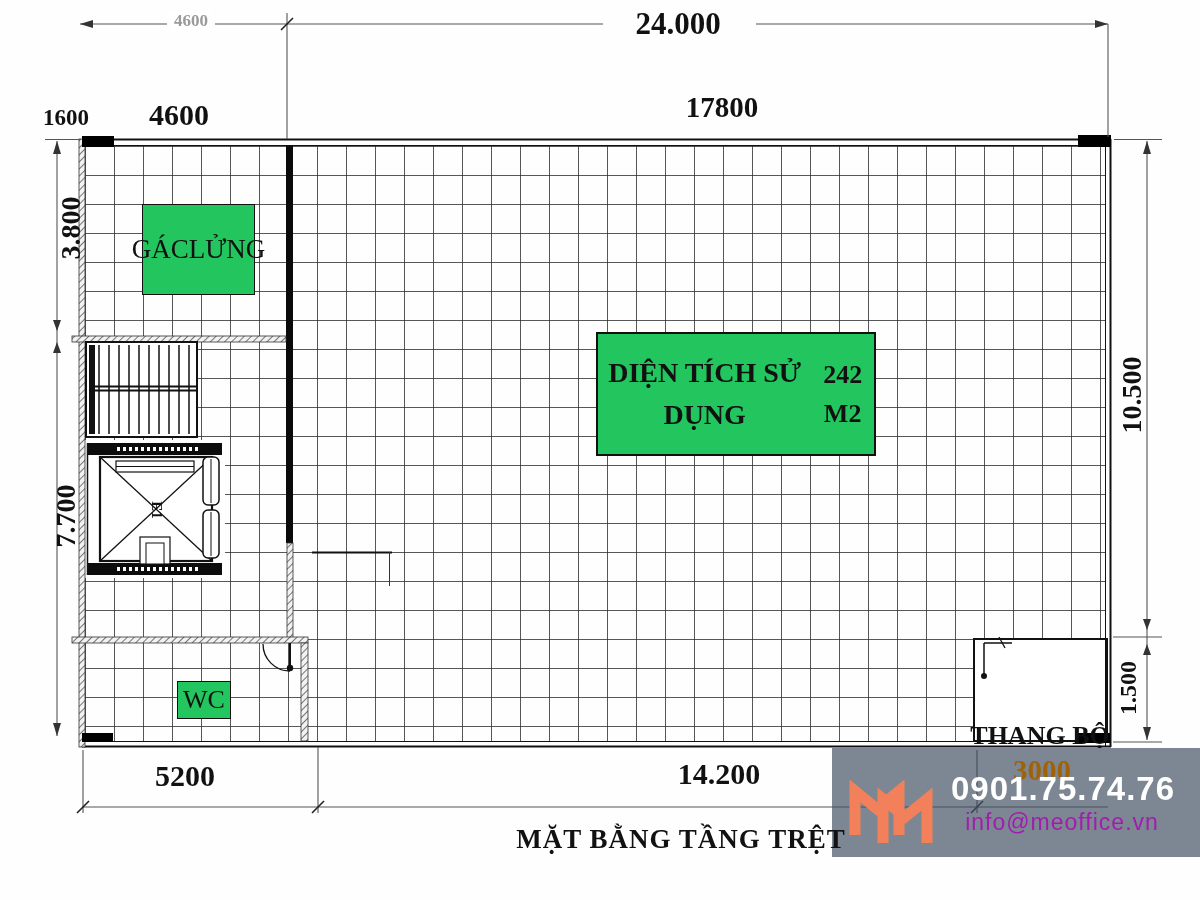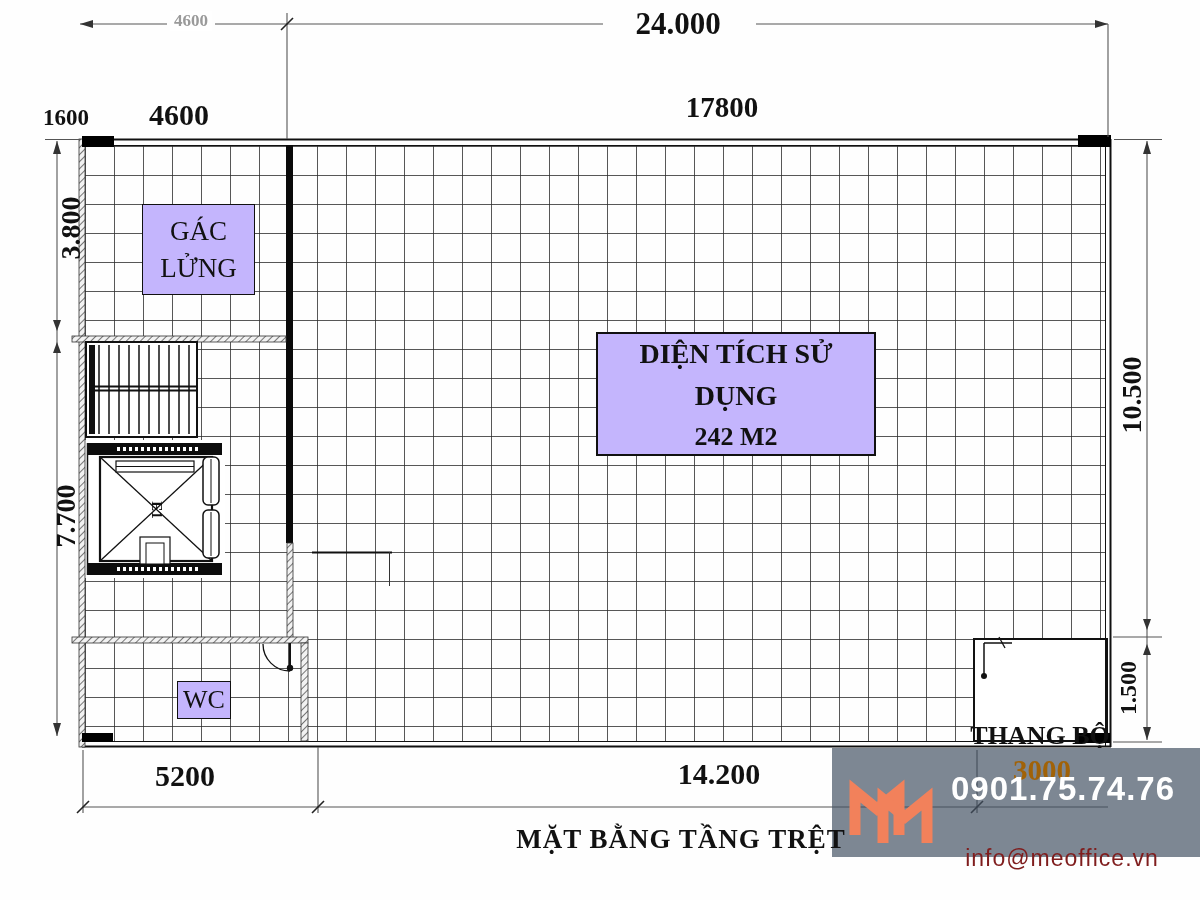--- a/index.html
+++ b/index.html
@@ -5,31 +5,31 @@
   html,body{margin:0;padding:0;background:#fff;}
   #canvas{position:relative;width:1200px;height:900px;background:#fefefe;overflow:hidden;
           font-family:"Liberation Serif","DejaVu Serif",serif;color:#111;}
   .abs{position:absolute;}
   .grid{position:absolute;
         background-image:linear-gradient(to right, rgba(45,45,45,.8) 1px, transparent 1px),
                          linear-gradient(to bottom, rgba(45,45,45,.8) 1px, transparent 1px);
         background-size:29px 29px;}
   .dim{position:absolute;font-weight:bold;white-space:nowrap;transform:translate(-50%,-50%);}
   .dim.rot{transform:translate(-50%,-50%) rotate(-90deg);}
-  .roombox{position:absolute;background:#c4b5fd;border:2px solid #111;display:flex;flex-direction:column;
+  .roombox{position:absolute;background:#22c55e;border:2px solid #111;display:flex;flex-direction:row;
            align-items:center;justify-content:center;text-align:center;}
   .whitebox{position:absolute;background:#fff;}
   svg{position:absolute;left:0;top:0;}
   .wm-panel{position:absolute;left:832px;top:748px;width:368px;height:109px;}
   .wm-phone{position:absolute;left:1063px;top:789px;transform:translate(-50%,-50%);
             font-family:Liberation Sans, sans-serif;font-weight:bold;
             font-size:33px;color:#ffffff;letter-spacing:1px;}
-  .wm-email{position:absolute;left:1062px;top:858px;transform:translate(-50%,-50%);
+  .wm-email{position:absolute;left:1062px;top:822px;transform:translate(-50%,-50%);
             font-family:"Liberation Sans","DejaVu Sans",sans-serif;font-weight:normal;
-            font-size:23px;color:#7f1d1d;letter-spacing:1px;}
+            font-size:23px;color:#a21caf;letter-spacing:1px;}
   .title{position:absolute;left:681px;top:839px;transform:translate(-50%,-50%);
          font-size:27px;font-weight:bold;letter-spacing:1px;}
 </style>
 </head>
 <body>
 
 <div id="canvas">
 
   <div class="grid" style="left:85px;top:146px;width:1020px;height:595px;"></div>
 

